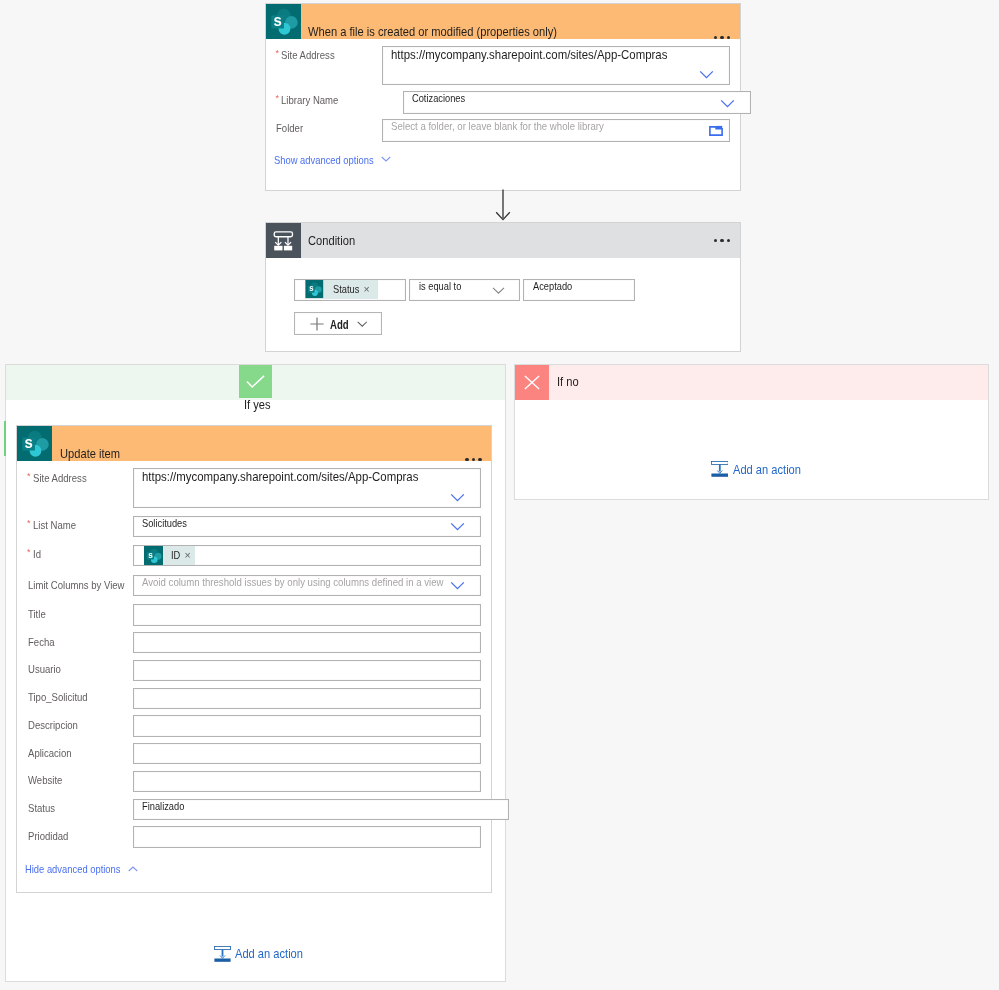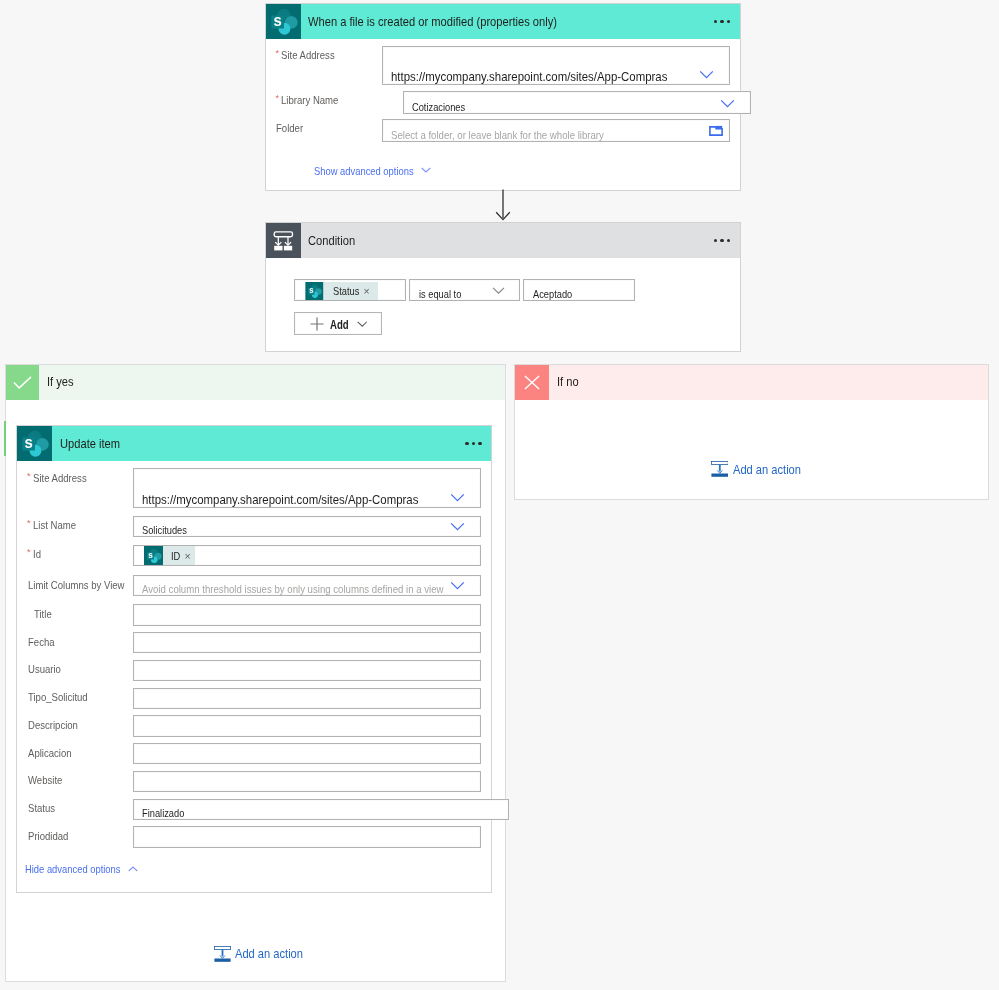--- a/index.html
+++ b/index.html
@@ -4,36 +4,36 @@
 <style>
   html,body{margin:0;padding:0;}
   body{width:999px;height:990px;background:#f7f7f7;font-family:"Liberation Sans",sans-serif;
        -webkit-font-smoothing:antialiased;overflow:hidden;position:relative;
        font-size:12px;color:#323130;}
   .abs{position:absolute;}
 
   
   .card{position:absolute;background:#fff;border:1px solid #d3d3d3;box-sizing:border-box;}
   .card-header{height:35px;display:flex;align-items:center;box-sizing:border-box;}
-  .card-header.sp{background:#5eead4;}
+  .card-header.sp{background:#fdba74;align-items:flex-end;}
   .card-header.cond{background:#dfe0e1;}
   .hdr-icon{width:35px;height:35px;flex:0 0 35px;display:block;}
   .hdr-icon svg{width:35px;height:35px;display:block;}
   .hdr-title{font-size:12.6px;color:#201f1e;margin-left:7.7px;white-space:nowrap;
              display:inline-block;transform:scaleX(.885);transform-origin:left center;}
   .ellipsis{margin-left:auto;margin-right:9.2px;display:flex;gap:3.2px;align-items:center;}
   .ellipsis i{width:3.4px;height:3.4px;border-radius:50%;background:#2c2c2c;display:block;flex:none;}
 
   
   .fields{padding:0;}
   .lbl{font-size:10.4px;color:#605e5c;line-height:13px;white-space:nowrap;position:absolute;}
   .lbl>span:last-child{display:inline-block;transform:scaleX(.92);transform-origin:left center;}
   .lbl.rq>span:last-child{margin-left:5px;}
   .req{color:#e8635f;font-size:9px;line-height:9px;position:absolute;left:-0.5px;top:0px;}
-  .ctl{box-sizing:border-box;border:1px solid #b2b2b2;background:#fff;position:relative;display:flex;align-items:flex-end;
+  .ctl{box-sizing:border-box;border:1px solid #b2b2b2;background:#fff;position:relative;display:flex;align-items:flex-start;
        box-shadow:inset 0 0 0 1px #fafafa;}
   .ctl .val{font-size:11.2px;color:#201f1e;margin-left:8px;white-space:nowrap;
             display:inline-block;transform:scaleX(.83);transform-origin:left center;}
   .ctl .val.big{font-size:13px;transform:scaleX(.878);}
   .ctl .ph{font-size:11.2px;color:#a7a5a3;margin-left:8px;white-space:nowrap;
            display:inline-block;transform:scaleX(.86);transform-origin:left center;}
   .chev{position:absolute;right:15px;bottom:5px;}
   .folderic{right:6px;bottom:5px;}
   .tklbl{font-size:11.2px;color:#201f1e;white-space:nowrap;
          display:inline-block;transform:scaleX(.83);transform-origin:left center;}
@@ -105,21 +105,21 @@
       </div>
       <div class="lbl" style="position: absolute; left: 10.5px; top: 118.2px;"><span>Folder</span></div>
       <div class="ctl" style="position: absolute; left: 116px; top: 115.2px; width: 348px; height: 22.6px;">
         <span class="ph">Select a folder, or leave blank for the whole library</span>
         <svg class="chev folderic" width="14" height="11" viewBox="0 0 14 11">
           <path d="M0.9 1.9h6.2v1.9h6v6.3H0.9z" fill="none" stroke="#3a6cf0" stroke-width="1.6" stroke-linejoin="miter"></path>
           <path d="M7.3 0.9h5.9v3.1H7.3z" fill="#3a6cf0"></path>
         </svg>
       </div>
     </div>
-  <div class="adv" style="position:absolute;left:8.8px;top:161px;gap:0;margin-left:40px;">
+  <div class="adv" style="position:absolute;left:8.8px;top:150px;gap:0;">
     <span style="width:99.6px;flex:0 0 99.6px;">Show advanced options</span>
     <svg viewBox="0 0 11 6" style="width:10px;height:6px;flex:none;margin-left:7px;margin-top:2.3px;">
         <path d="M0.8 0.8 5.5 5.2 10.2 0.8" fill="none" stroke="#7e96f2" stroke-width="1.15"></path>
       </svg>
   </div>
 </div>
 
 <svg class="abs" style="left:490px;top:189px;" width="26" height="34" viewBox="0 0 26 34">
   <path d="M13 0.5 V29" stroke="#323130" stroke-width="1.3" fill="none"></path>
   <path d="M6.2 23.2 13 30.6 19.8 23.2" stroke="#323130" stroke-width="1.3" fill="none"></path>
@@ -168,21 +168,21 @@
         <path d="M7 0.4v13.2M0.4 7h13.2" stroke="#767676" stroke-width="1.2"></path>
       </svg>
     <span style="font-size:12px;font-weight:bold;color:#201f1e;margin-left:6px;width:20.5px;flex:0 0 20.5px;display:inline-block;transform:scaleX(.80);transform-origin:left center;margin-top:5.3px;">Add</span>
     <svg viewBox="0 0 11 6" style="width:10.5px;height:6px;flex:none;margin-left:6px;margin-top:8.5px;">
         <path d="M0.7 0.7 5.5 5.3 10.3 0.7" fill="none" stroke="#605e5c" stroke-width="1.1"></path>
       </svg>
   </div>
 </div>
 
 <div class="branch" style="left:4.8px;top:363.8px;width:501px;height:618.5px;">
-  <div class="branch-hdr" style="background:#edf7ef;">
+  <div class="branch-hdr" style="background:#edf7ef;flex-direction:column;">
     <span class="branch-ic" style="background:#86d98b;">
       <svg width="19" height="13" viewBox="0 0 19 13" style="display:block">
           <path d="M0.9 6.4 6.2 11.9 18.1 0.9" fill="none" stroke="#fff" stroke-width="1.45"></path>
         </svg>
     </span>
     <span class="branch-lbl">If yes</span>
   </div>
 </div>
 
 <div class="card" id="update-card" style="left:16px;top:425px;width:476px;height:468px;">
@@ -228,21 +228,21 @@
           </span>
         </span>
       </div>
       <div class="lbl" style="position: absolute; left: 10.5px; top: 152.7px;"><span>Limit Columns by View</span></div>
       <div class="ctl" style="position: absolute; left: 116px; top: 149.2px; width: 348px; height: 21.3px;">
         <span class="ph">Avoid column threshold issues by only using columns defined in a view</span>
         <svg class="chev" width="15" height="9" viewBox="0 0 15 9">
           <path d="M1.2 1.4 7.5 7.6 13.8 1.4" fill="none" stroke="#4a6ff0" stroke-width="1.3"></path>
         </svg>
       </div>
-      <div class="lbl" style="position: absolute; left: 10.5px; top: 181.8px; margin-left: 6px;"><span>Title</span></div>
+      <div class="lbl" style="position: absolute; left: 10.5px; top: 181.8px;"><span>Title</span></div>
       <div class="ctl" style="position: absolute; left: 116px; top: 178.3px; width: 348px; height: 21.3px;"></div>
       <div class="lbl" style="position: absolute; left: 10.5px; top: 209.55px; text-align: center;"><span>Fecha</span></div>
       <div class="ctl" style="position: absolute; left: 116px; top: 206.05px; width: 348px; height: 21.3px;"></div>
       <div class="lbl" style="position: absolute; left: 10.5px; top: 237.3px;"><span>Usuario</span></div>
       <div class="ctl" style="position: absolute; left: 116px; top: 233.8px; width: 348px; height: 21.3px;"></div>
       <div class="lbl" style="position: absolute; left: 10.5px; top: 265.05px;"><span>Tipo_Solicitud</span></div>
       <div class="ctl" style="position: absolute; left: 116px; top: 261.55px; width: 348px; height: 21.3px;"></div>
       <div class="lbl" style="position: absolute; left: 10.5px; top: 292.8px;"><span>Descripcion</span></div>
       <div class="ctl" style="position: absolute; left: 116px; top: 289.3px; width: 348px; height: 21.3px;"></div>
       <div class="lbl" style="position: absolute; left: 10.5px; top: 320.55px;"><span>Aplicacion</span></div>

